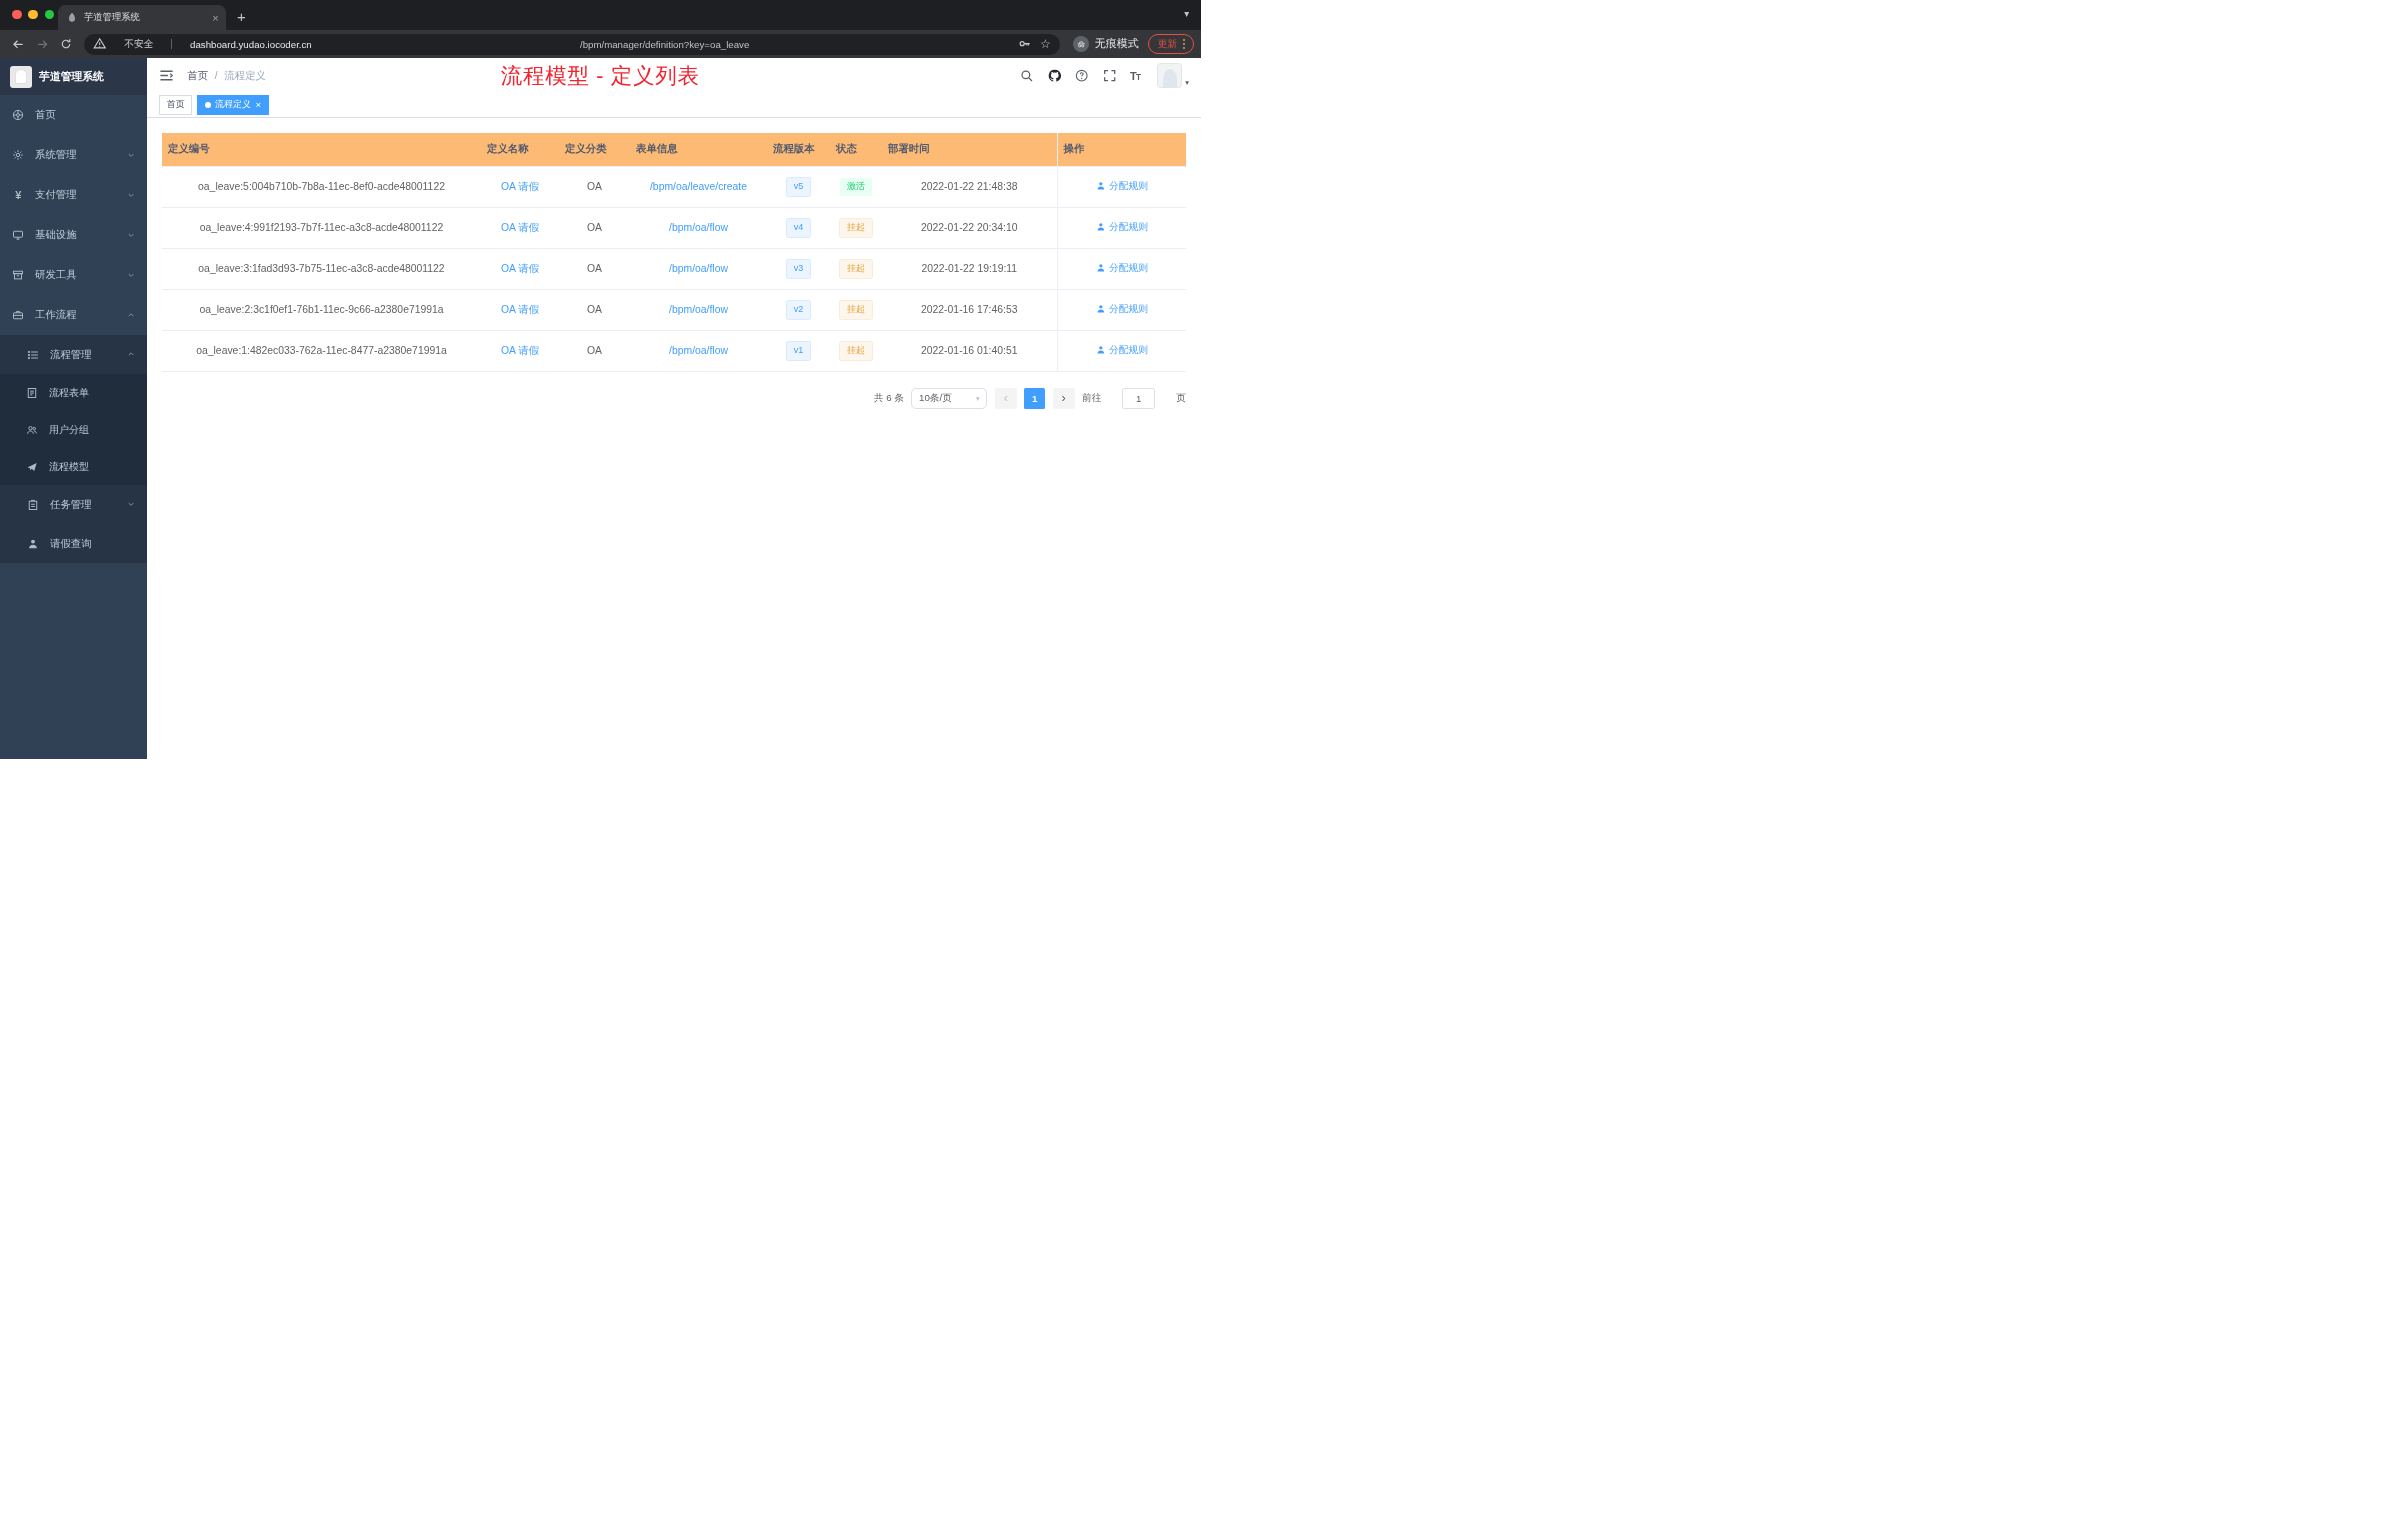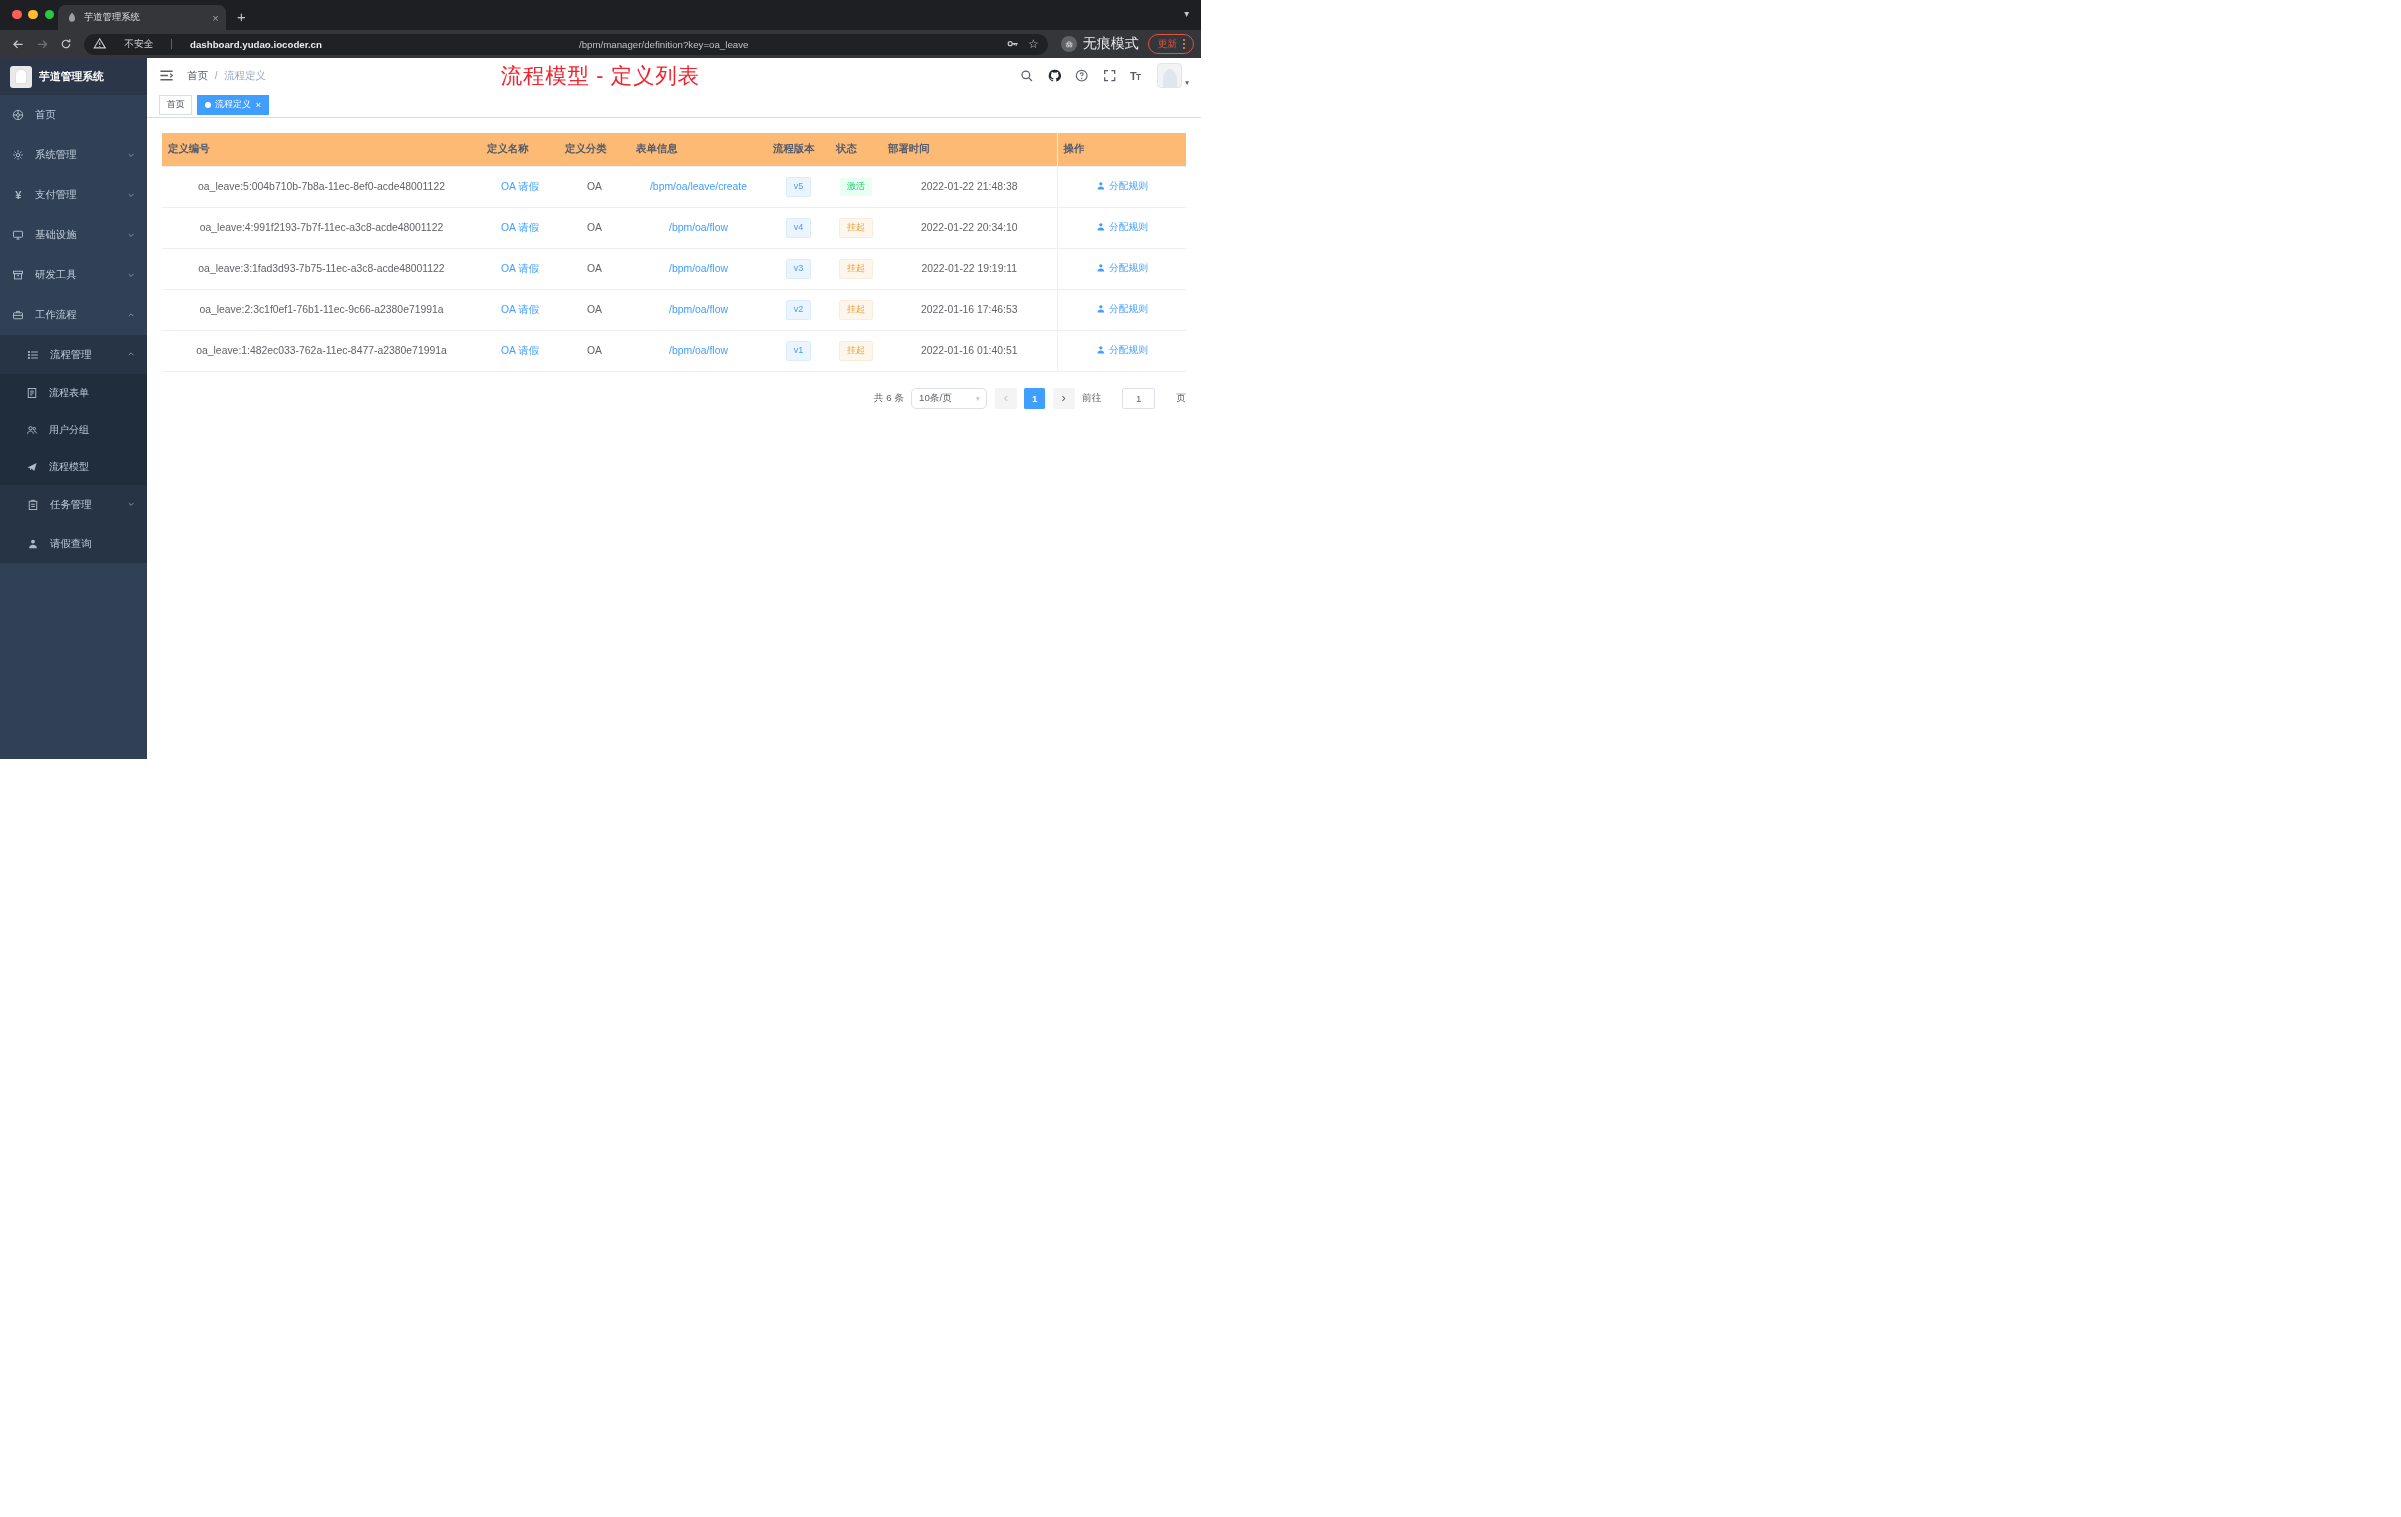--- a/index.html
+++ b/index.html
@@ -16,24 +16,24 @@
   .tab-title { flex:1; white-space:nowrap; overflow:hidden; }
   .tab-close { color:#9aa0a6; font-size:11px; cursor:pointer; }
   .newtab { width:22px; height:22px; color:#c3c7cb; font-size:15px; display:flex; align-items:center; justify-content:center; margin:0 0 2.2px 4.5px; cursor:pointer; }
   .tabsearch { position:absolute; right:12px; top:8.2px; color:#c3c7cb; font-size:9.7px; cursor:pointer; }
 
   .toolbar { height:28px; background:#35363a; display:flex; align-items:center; padding:0 7.4px; gap:3px; flex-shrink:0; }
   .nav-btn { width:21px; height:21px; display:flex; align-items:center; justify-content:center; color:#c7cace; cursor:pointer; flex-shrink:0; }
   .nav-btn.disabled { color:#6e7175; }
   .omnibox { flex:1; height:21px; background:#202124; border-radius:10.4px; display:flex; align-items:center; padding:0 9px; gap:18px; color:#cdd0d4; font-size:9.7px; margin:0 4.5px; min-width:0; }
   .omni-sep { width:0.7px; height:10.4px; background:#5f6368; }
-  .url-host { color:#e8eaed; white-space:nowrap;font-weight:bold; }
+  .url-host { color:#e8eaed; white-space:nowrap; }
   .url-path { color:#bdc1c6; white-space:nowrap; overflow:hidden; flex:1; text-align:center; }
   .omni-right { margin-left:auto; display:flex; align-items:center; gap:9px; color:#c7cace; }
-  .incognito { display:flex; align-items:center; gap:5.2px; color:#e8eaed; font-size:14px; margin:0 6px; white-space:nowrap; }
+  .incognito { display:flex; align-items:center; gap:5.2px; color:#e8eaed; font-size:11px; margin:0 6px; white-space:nowrap; }
   .incog-badge { width:16.3px; height:16.3px; border-radius:50%; background:#5f6368; display:flex; align-items:center; justify-content:center; color:#e8eaed; }
   .update-pill { display:flex; align-items:center; gap:6px; border:1.1px solid #e25142; border-radius:11px; padding:2.2px 7.4px 2.2px 9px; color:#e25142; font-size:9.7px; cursor:pointer; white-space:nowrap; }
   .vdots { display:flex; flex-direction:column; gap:1.9px; }
   .vdots i { width:2.2px; height:2.2px; border-radius:50%; background:#e8994a; }
 
   
   .app { flex:1; display:flex; min-height:0; }
   .sidebar { width:147px; background:var(--sidebar_bg,#304156); color:#bfcbd9; flex-shrink:0; overflow:hidden; display:flex; flex-direction:column; }
   .logo { height:37px; display:flex; align-items:center; gap:7.4px; padding:0 9.7px; background:#2b3649; flex-shrink:0; }
   .logo-img { width:22px; height:22px; border-radius:3px; background:#e9e9e9; position:relative; overflow:hidden; flex-shrink:0; }

